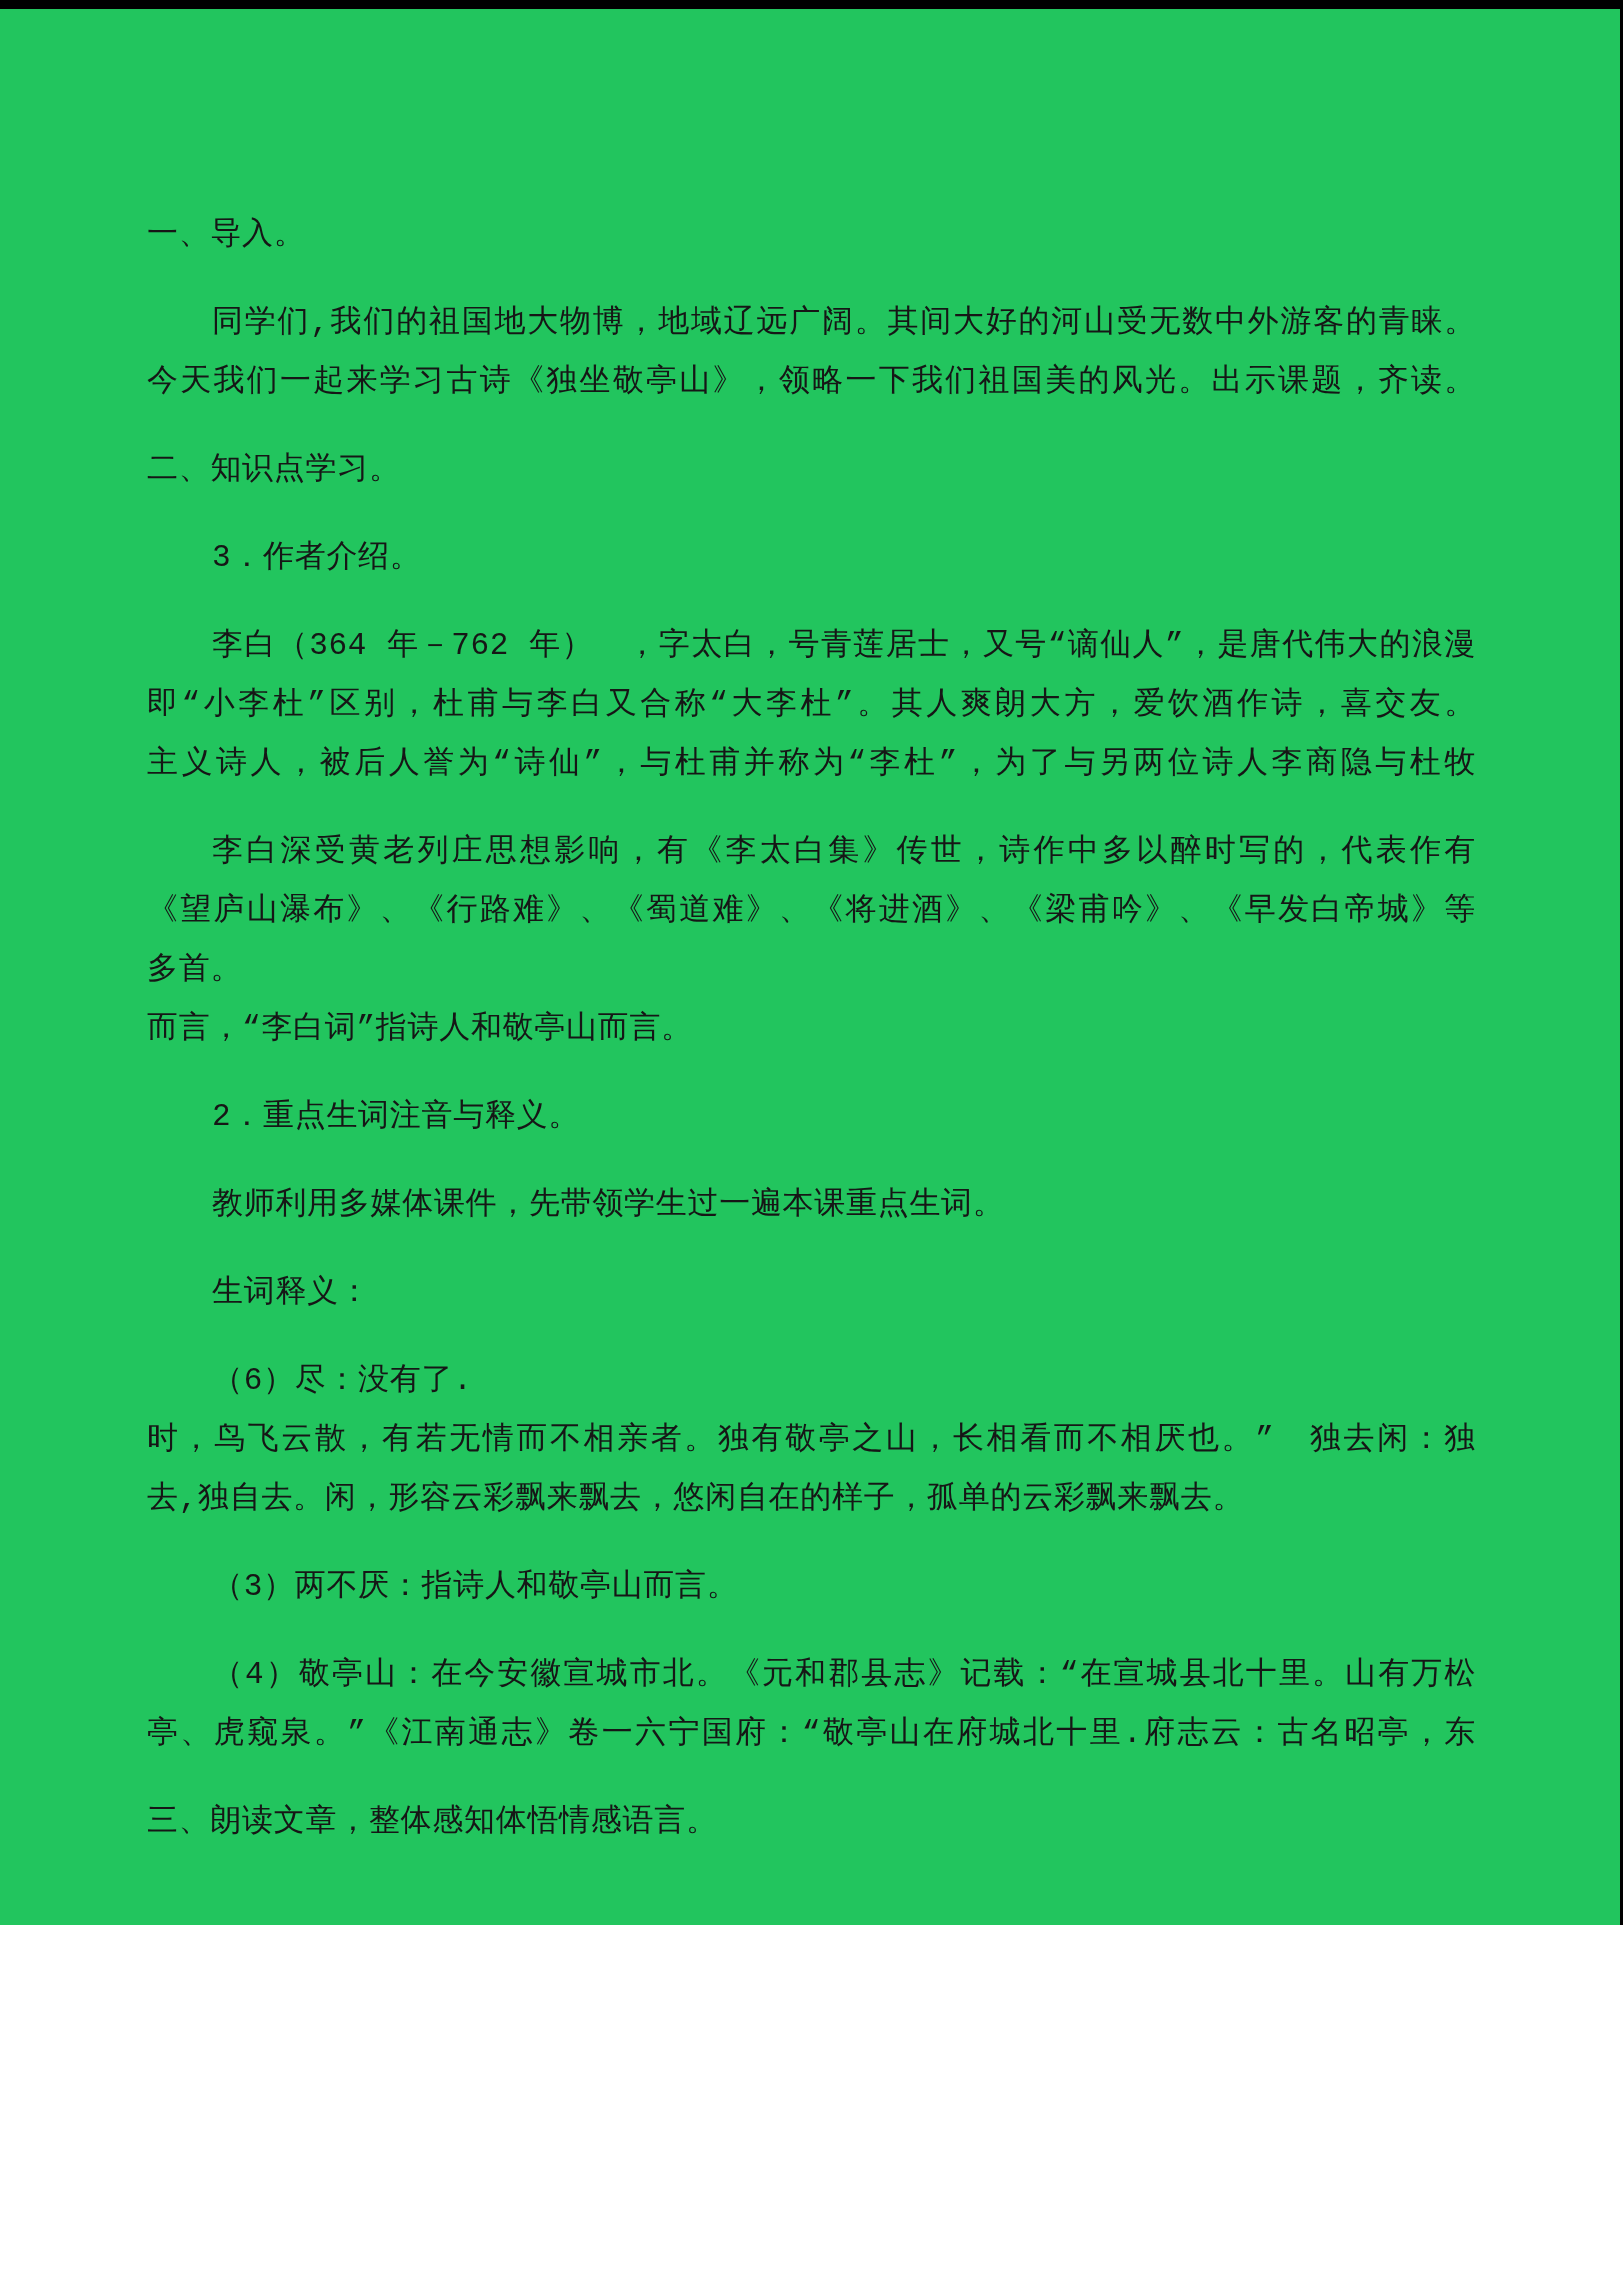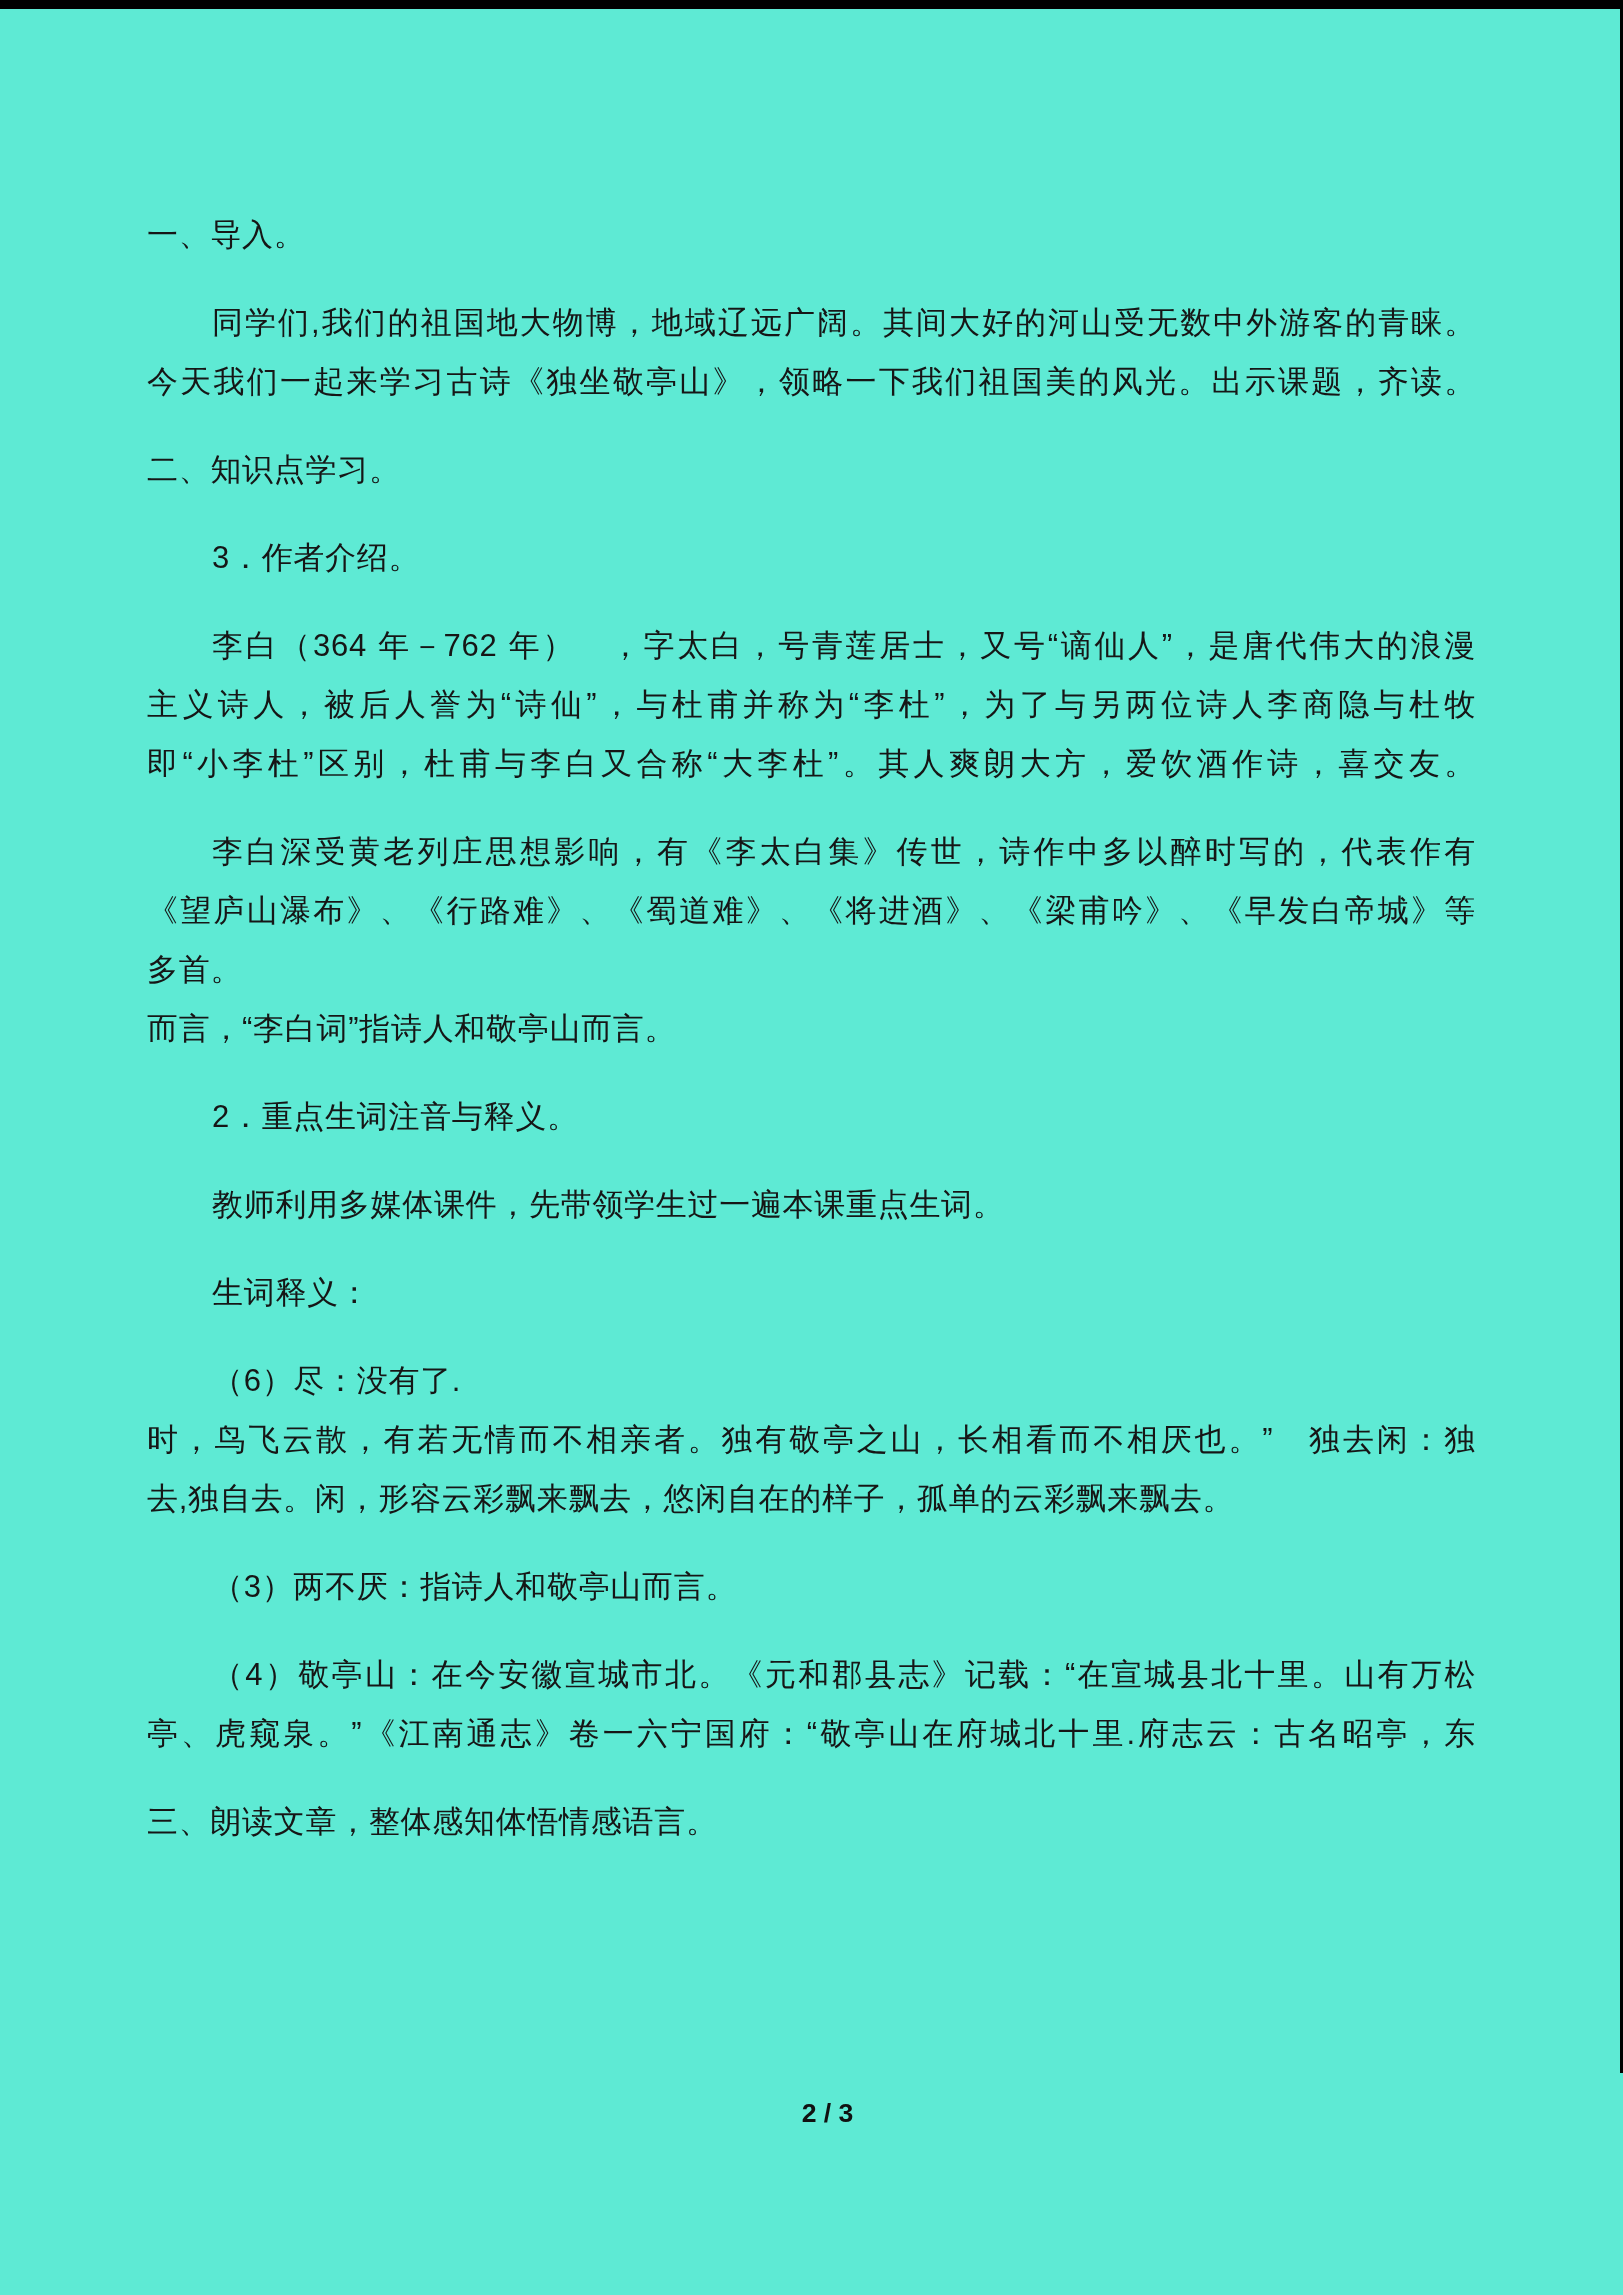--- a/index.html
+++ b/index.html
@@ -1,21 +1,21 @@
 <!DOCTYPE html>
 <html lang="zh" style="font-size:11px"><head>
 <meta charset="utf-8">
 <style>
   html,body{margin:0;padding:0;background:#ffffff;}
   .page{
     position:relative;
-    width:1623px;height:2295px;
-    background:#5eead4;
+    width:1623px;height:1925px;
+    background:#22c55e;
     overflow:hidden;
-    font-family:Liberation Sans, sans-serif;
+    font-family:Liberation Mono, monospace;
     color:#161616;
   }
   
   .scan-top-bar{
     position:absolute;top:0;left:0;width:100%;height:8.9px;background:#000;
   }
   .scan-right-bar{
     position:absolute;top:0;right:0;width:2.7px;height:2073px;background:#000;
   }
   .content{
@@ -62,22 +62,22 @@
     <div class="ln">一、导入。</div>
 
     <div class="ln ind full pstart">同学们,我们的祖国地大物博，地域辽远广阔。其间大好的河山受无数中外游客的青睐。</div>
     <div class="ln full">今天我们一起来学习古诗《独坐敬亭山》，领略一下我们祖国美的风光。出示课题，齐读。</div>
 
     <div class="ln pstart">二、知识点学习。</div>
 
     <div class="ln ind pstart">3．作者介绍。</div>
 
     <div class="ln ind full pstart">李白（364 年－762 年）　，字太白，号青莲居士，又号“谪仙人”，是唐代伟大的浪漫</div>
+    <div class="ln full">即“小李杜”区别，杜甫与李白又合称“大李杜”。其人爽朗大方，爱饮酒作诗，喜交友。</div>
     <div class="ln full">主义诗人，被后人誉为“诗仙”，与杜甫并称为“李杜”，为了与另两位诗人李商隐与杜牧</div>
-    <div class="ln full">即“小李杜”区别，杜甫与李白又合称“大李杜”。其人爽朗大方，爱饮酒作诗，喜交友。</div>
 
     <div class="ln ind full pstart">李白深受黄老列庄思想影响，有《李太白集》传世，诗作中多以醉时写的，代表作有</div>
     <div class="ln full">《望庐山瀑布》、《行路难》、《蜀道难》、《将进酒》、《梁甫吟》、《早发白帝城》等</div>
     <div class="ln">多首。</div>
 
     <div class="ln">而言，“李白词”指诗人和敬亭山而言。</div>
 
     <div class="ln ind pstart">2．重点生词注音与释义。</div>
 
     <div class="ln ind pstart">教师利用多媒体课件，先带领学生过一遍本课重点生词。</div>

